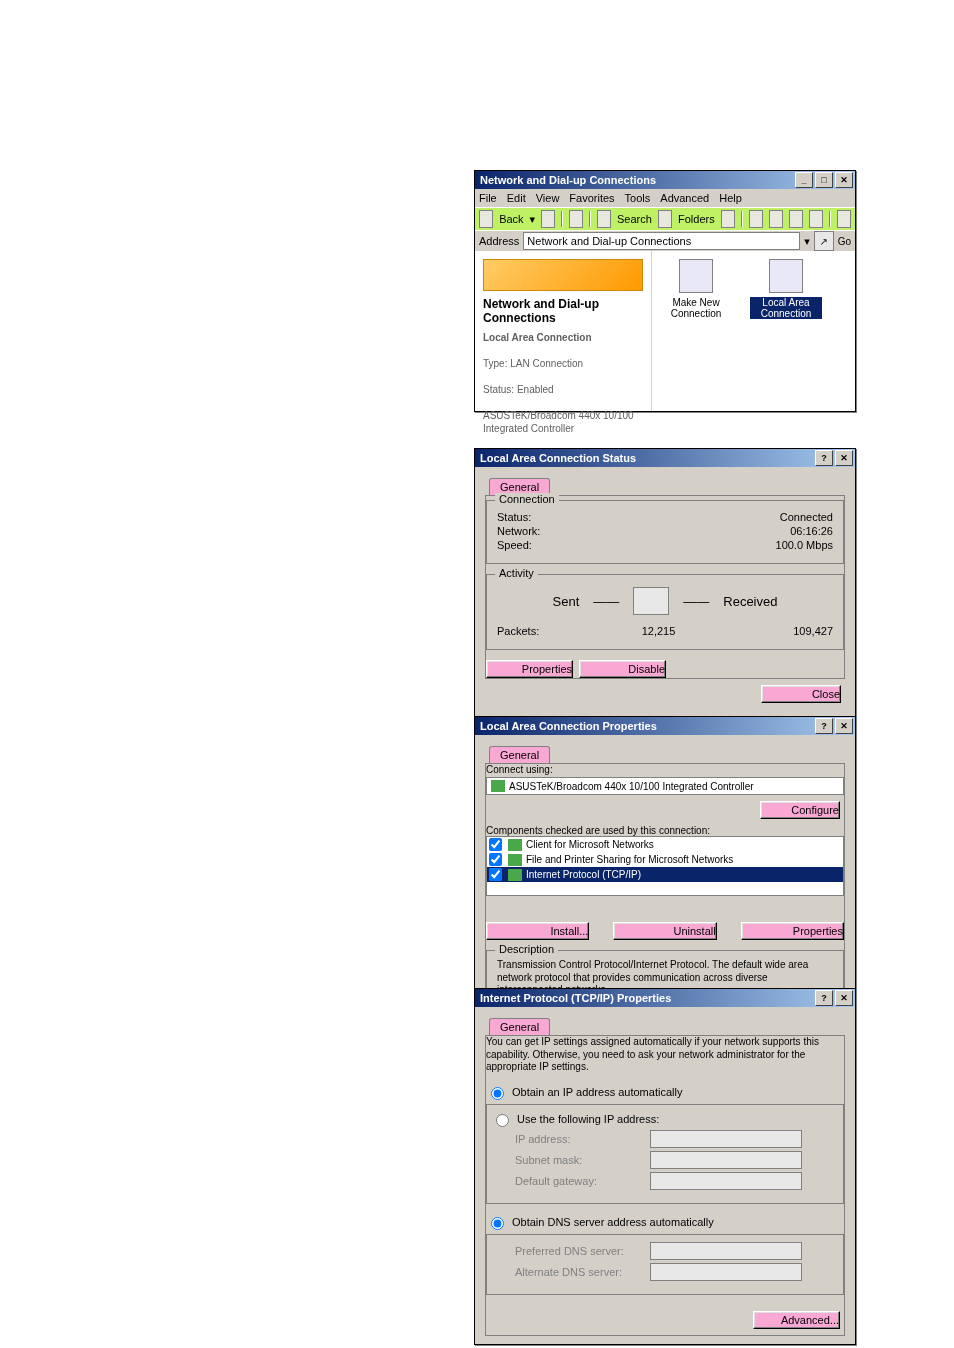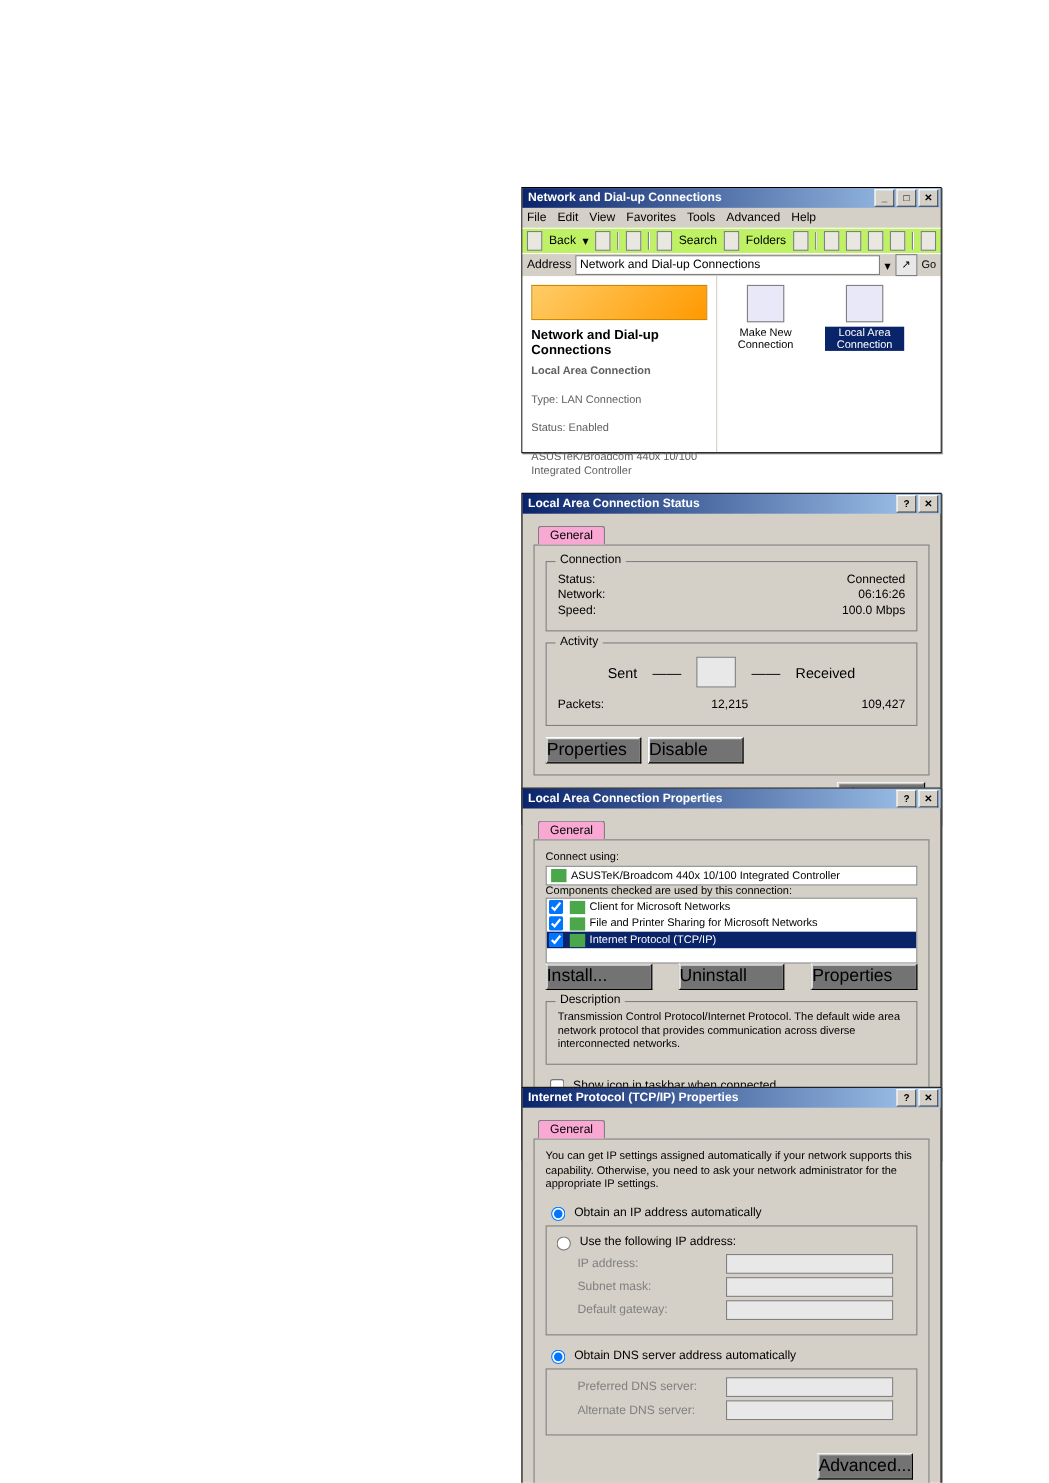--- a/index.html
+++ b/index.html
@@ -20,27 +20,27 @@
   .side .hd{font-weight:bold;font-size:12px}
   .side .info{font-size:10px;color:#606060;margin-top:6px;line-height:1.3}
   .iconarea{flex:1;padding:8px;display:flex;gap:18px;align-items:flex-start}
   .fileicon{display:flex;flex-direction:column;align-items:center;width:72px;text-align:center;font-size:10px}
   .fileicon .pic{width:32px;height:32px;margin-bottom:4px;background:#e8e8f8;border:1px solid #808080}
   .fileicon.sel .lbl{background:#0a246a;color:#fff;padding:0 2px}
   
   .dlgbody{padding:8px 10px 8px 10px}
   .tabstrip{height:20px;display:flex;align-items:flex-end;padding-left:4px}
   .tab{background:#f9a8d4;border:1px solid #808080;border-bottom:none;padding:2px 10px;font-size:11px;border-top-left-radius:3px;border-top-right-radius:3px}
-  .tabpane{border:1px solid #808080;background:#d4d0c8;padding:10px}
+  .tabpane{border:1px solid #808080;background:#d4d0c8;}
   .group{border:1px solid #808080;margin:4px 0 10px 0;padding:8px 10px 10px 10px;position:relative}
   .group>.gt{position:absolute;top:-8px;left:8px;background:#d4d0c8;padding:0 4px;font-size:11px}
   .row{display:flex;font-size:11px;margin:2px 0}
   .row .lab{width:110px}
   .row .val{flex:1;text-align:right}
-  .btn{background:#737373;border:1px solid #000;border-top-color:#fff;border-left-color:#fff;box-shadow:inset -1px -1px 0 #808080,inset 1px 1px 0 #e0e0e0;font-size:16px;padding:2px 0;text-align:left}
+  .btn{background:#f9a8d4;border:1px solid #000;border-top-color:#fff;border-left-color:#fff;box-shadow:inset -1px -1px 0 #808080,inset 1px 1px 0 #e0e0e0;font-size:11px;padding:2px 0;text-align:right}
   .btnrow{display:flex;gap:6px;justify-content:flex-end;padding:6px 4px}
   .listbox{background:#fff;border:1px solid #808080;height:58px;overflow:hidden;font-size:10px}
   .listbox .li{display:flex;align-items:center;gap:4px;padding:1px 2px}
   .listbox .li input{margin:0 2px 0 0}
   .listbox .li.sel{background:#0a246a;color:#fff}
   .desc{font-size:10px;line-height:1.25}
   .ipinput{display:inline-block;width:150px;height:16px;background:#fff;border:1px solid #808080}
   .ipinput.dis{background:#e8e8e8;color:#808080}
   .radio-label{display:flex;align-items:center;font-size:11px;margin:2px 0;gap:5px}
   .radio-label.dis{color:#808080}
@@ -190,39 +190,42 @@
     <div class="dlgbody">
       <div class="tabstrip">
           <div class="tab">General</div>
         </div>
       <div class="tabpane">
         <div class="small">Connect using:</div>
         <div class="adapterbox">
           <span class="nic-ic"></span>
           <span>ASUSTeK/Broadcom 440x 10/100 Integrated Controller</span>
         </div>
+        <div class="btnrow">
+            <div class="btn" style="width:78px">Configure</div>
+          </div>
         <div class="small">Components checked are used by this connection:</div>
         <div class="listbox">
           <div class="li">
               <input type="checkbox" checked="" style="">
               <span class="nic-ic"></span>
               <span>Client for Microsoft Networks</span>
             </div>
           <div class="li">
               <input type="checkbox" checked="" style="">
               <span class="nic-ic"></span>
               <span>File and Printer Sharing for Microsoft Networks</span>
             </div>
           <div class="li sel">
               <input type="checkbox" checked="" style="">
               <span class="nic-ic"></span>
               <span>Internet Protocol (TCP/IP)</span>
             </div>
         </div>
-        <div style="display:flex;gap:24px;margin-top:0">
+        <div style="display:flex;gap:24px;margin-top:26px">
           <div class="btn" style="flex:1">Install...</div>
           <div class="btn" style="flex:1">Uninstall</div>
           <div class="btn" style="flex:1">Properties</div>
         </div>
         <div class="group" style="margin-top:10px">
           <span class="gt">Description</span>
           <div class="desc">Transmission Control Protocol/Internet Protocol. The default wide area network protocol that provides communication across diverse interconnected networks.</div>
         </div>
         <label class="radio-label">
           <input type="checkbox" style="">

